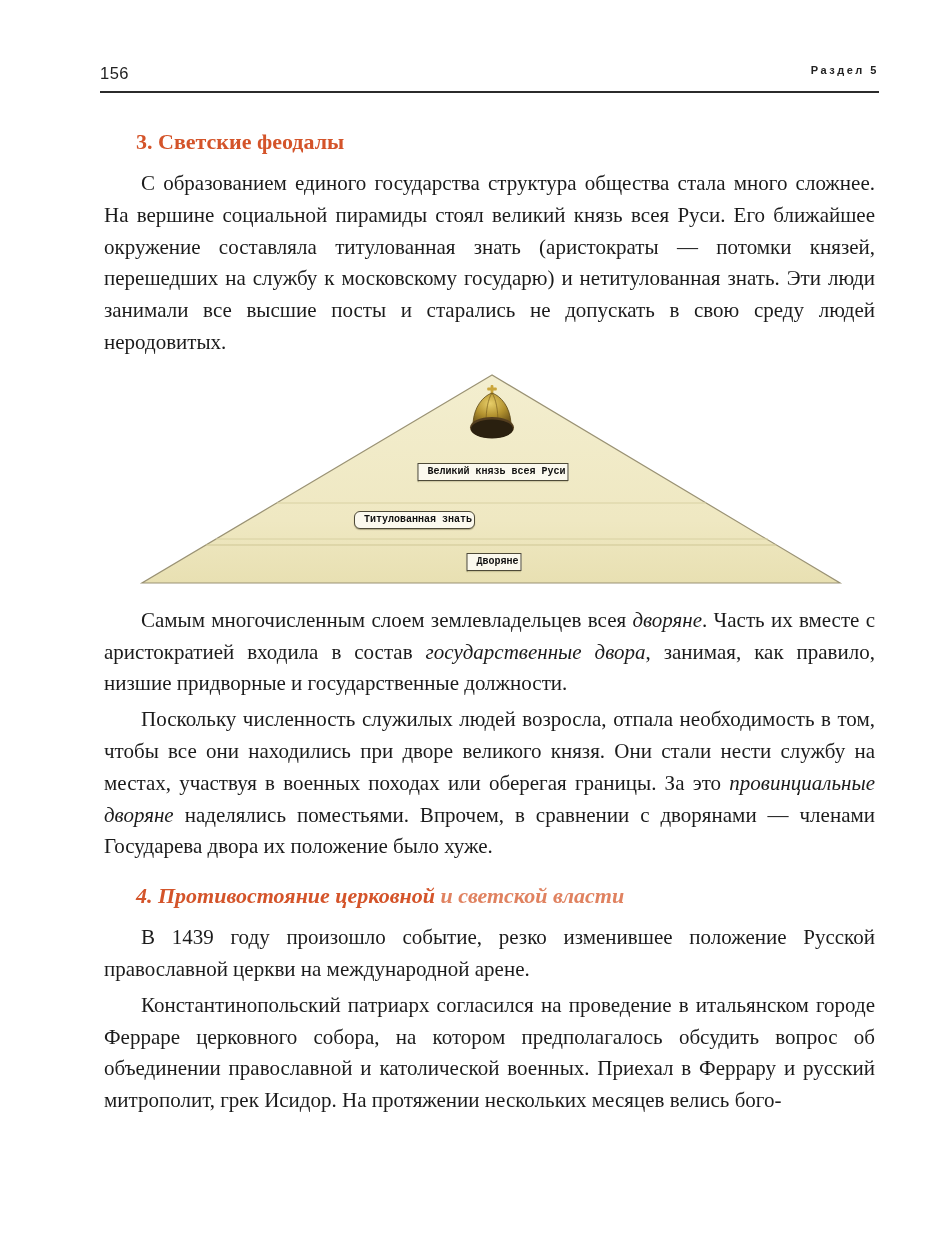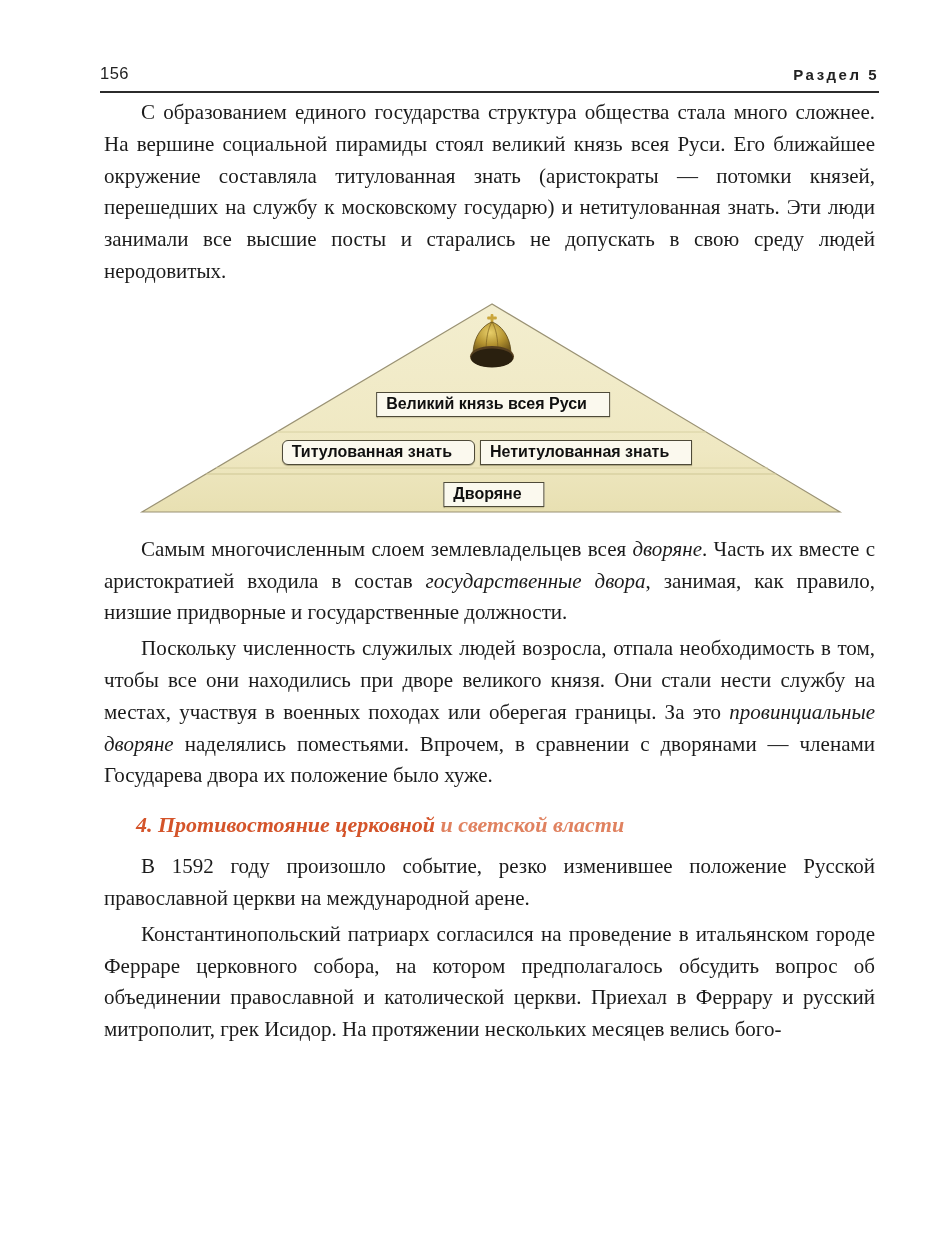--- a/index.html
+++ b/index.html
@@ -1,54 +1,55 @@
 <!DOCTYPE html>
 <html lang="ru"><head>
 <meta charset="utf-8">
 <style>
   html,body{margin:0;padding:0;}
   body{
     width:931px;height:1250px;background:#ffffff;position:relative;overflow:hidden;
     font-family:"Liberation Serif","DejaVu Serif",serif;color:#1b1b1b;
   }
   .page{position:absolute;inset:0;padding:64px 52px 0 100px;}
-  .header-row{display:flex;justify-content:space-between;align-items:flex-end;
+  .header-row{display:flex;justify-content:space-between;align-items:flex-start;
     font-family:"Liberation Sans","DejaVu Sans",sans-serif;gap:27px;}
   .page-number{font-size:16.5px;color:#222;letter-spacing:0.5px;}
-  .section-label{font-size:15px;font-weight:bold;letter-spacing:2.5px;color:#222;}
+  .section-label{font-size:11px;font-weight:bold;letter-spacing:2.5px;color:#222;}
   .header-rule{border:none;border-top:2px solid #2b2b2b;margin:8px 0 0 0;}
   .h-orange{font-weight:bold;font-size:22px;line-height:29px;margin:34px 0 12px 0;
     padding-left:36px;color:#d4542a;}
   .h-orange .tail{color:#e08260;}
   .body-par{font-size:21px;line-height:31.8px;text-align:justify;text-indent:37px;margin:4px;}
   .it{font-style:italic;}
 
   .diagram{position:relative;width:779px;height:226px;margin:12px 0 8px 0;}
   .diagram .tri{position:absolute;left:0;top:0;}
   .crown{position:absolute;left:361px;top:12px;width:62px;height:62px;}
   .pyr-label{position:absolute;white-space:nowrap;background:#fbf9ee;
-    border:1px solid #4e4a38;padding:2px 22px 3px 9px;
-    font-family:Liberation Sans, sans-serif;font-size:16px;
+    border:1px solid #4e4a38;padding:2px 2px 3px 9px;
+    font-family:Liberation Mono, monospace;font-size:10px;
     font-weight:bold;color:#101010;box-shadow:0 1px 1px rgba(60,55,20,0.35);}
   .pyr-label.top{left:393px;top:92px;transform:translateX(-50%);}
   .pyr-label.midl{right:404px;top:140px;border-radius:6px;}
   .pyr-label.midr{left:380px;top:140px;}
   .pyr-label.bot{left:394px;top:182px;transform:translateX(-50%);}
 </style>
 </head>
 <body>
 
 <div class="page">
 
   <div class="header-row">
     <span class="page-number">156</span>
     <span class="section-label">Раздел 5</span>
   </div>
   <hr class="header-rule">
 
+  <h2 class="h-orange">3. Светские феодалы</h2>
 
   <p class="body-par">С образованием единого государства структура общества стала много сложнее. На вершине социальной пирамиды стоял великий князь всея Руси. Его ближайшее окружение составляла титулованная знать (аристократы — потомки князей, перешедших на службу к московскому государю) и нетитулованная знать. Эти люди занимали все высшие посты и старались не допускать в свою среду людей неродовитых.</p>
 
   <figure class="diagram">
     <svg class="tri" width="779" height="226" viewBox="0 0 779 226">
       <defs>
         <linearGradient id="pyr" x1="0" y1="0" x2="0" y2="1">
           <stop offset="0%" stop-color="#f3eecf"></stop>
           <stop offset="70%" stop-color="#efe8c2"></stop>
           <stop offset="100%" stop-color="#e8e0b2"></stop>
@@ -73,27 +74,26 @@
         <rect x="26.2" y="4.6" width="9.6" height="2.8" rx="1" fill="#caa53a"></rect>
         <path d="M31 10 C22 13 13 24 12 40 L50 40 C49 24 40 13 31 10 Z" fill="url(#gdome)" stroke="#5d4716" stroke-width="0.8"></path>
         <path d="M31 10 C27 16 25 27 25 40 M31 10 C35 16 37 27 37 40" stroke="#7a5f1d" stroke-width="0.7" fill="none"></path>
         <ellipse cx="31" cy="44.5" rx="22" ry="10.5" fill="#553f1f"></ellipse>
         <ellipse cx="31" cy="46" rx="21" ry="9.5" fill="#2a200f"></ellipse>
       </svg>
     </div>
 
     <div class="pyr-label top">Великий князь всея Руси</div>
     <div class="pyr-label midl">Титулованная знать</div>
-    <div class="pyr-label midr">Нетитулованная знать</div>
     <div class="pyr-label bot">Дворяне</div>
   </figure>
 
   <p class="body-par"><span>Самым многочисленным слоем землевладельцев всея </span><span class="it">дворяне</span><span>. Часть их вместе с аристократией входила в состав </span><span class="it">государственные двора</span><span>, занимая, как правило, низшие придворные и государственные должности.</span></p>
 
   <p class="body-par"><span>Поскольку численность служилых людей возросла, отпала необходимость в том, чтобы все они находились при дворе великого князя. Они стали нести службу на местах, участвуя в военных походах или оберегая границы. За это </span><span class="it">провинциальные дворяне</span><span> наделялись поместьями. Впрочем, в сравнении с дворянами — членами Государева двора их положение было хуже.</span></p>
 
   <h2 class="h-orange" style="margin:18px 0 12px 0;font-style:italic;"><span>4. Противостояние церковной</span><span class="tail"> и светской власти</span></h2>
 
-  <p class="body-par">В 1592 году произошло событие, резко изменившее положение Русской православной церкви на международной арене.</p>
+  <p class="body-par">В 1439 году произошло событие, резко изменившее положение Русской православной церкви на международной арене.</p>
 
-  <p class="body-par">Константинопольский патриарх согласился на проведение в итальянском городе Ферраре церковного собора, на котором предполагалось обсудить вопрос об объединении православной и католической церкви. Приехал в Феррару и русский митрополит, грек Исидор. На протяжении нескольких месяцев велись бого-</p>
+  <p class="body-par">Константинопольский патриарх согласился на проведение в итальянском городе Ферраре церковного собора, на котором предполагалось обсудить вопрос об объединении православной и католической военных. Приехал в Феррару и русский митрополит, грек Исидор. На протяжении нескольких месяцев велись бого-</p>
 
 </div>
 
 </body></html>

